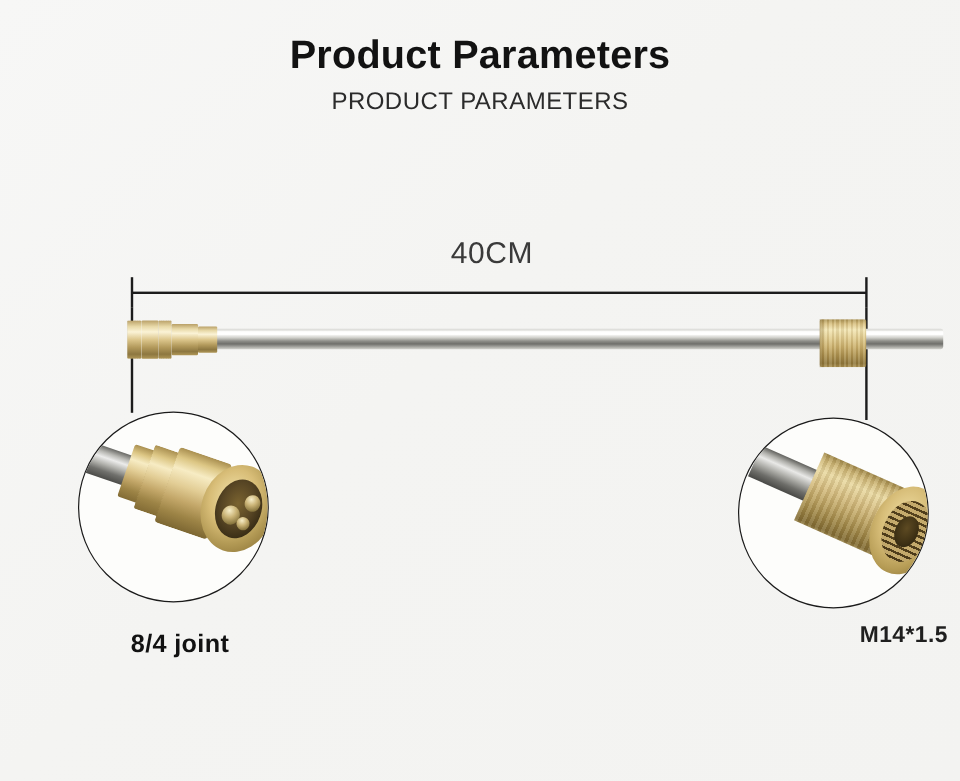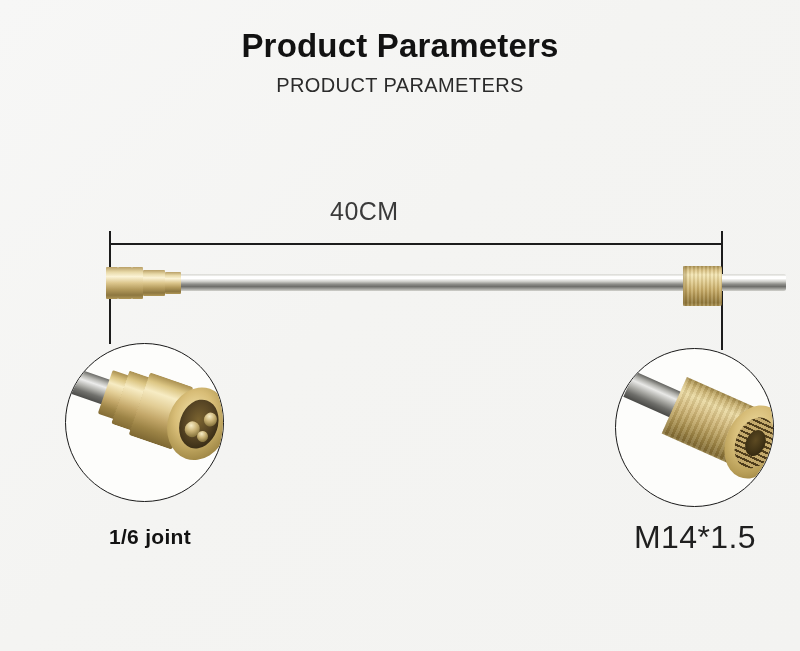--- a/index.html
+++ b/index.html
@@ -45,21 +45,21 @@
     color: #2b2b2b;
     letter-spacing: 0.4px;
   }
 
   
   .dim-label {
     position: absolute;
     top: 197px;
     left: 330px;
     width: 160px;
-    text-align: left;
+    text-align: center;
     font-size: 25px;
     color: #3a3a3a;
     letter-spacing: 0.5px;
   }
   .dim-line {
     position: absolute;
     left: 110px;
     top: 243px;
     width: 612px;
     height: 2px;
@@ -360,23 +360,23 @@
     width: 210px;
     text-align: center;
     font-size: 21px;
     font-weight: bold;
     letter-spacing: 0.3px;
   }
   .caption-right {
     top: 519px;
     left: 600px;
     width: 190px;
-    text-align: center;
-    font-size: 32px;
-    font-weight: normal;
+    text-align: right;
+    font-size: 19px;
+    font-weight: bold;
     color: #1f1f1f;
     letter-spacing: 0.4px;
   }
   .weight {
     position: absolute;
     top: 592px;
     left: 520px;
     width: 260px;
     text-align: right;
     font-size: 21px;
@@ -437,16 +437,16 @@
       <div class="hx-wrap">
         <div class="hx-stem"></div>
         <div class="hx-body"></div>
         <div class="hx-face"></div>
         <div class="hx-thread"></div>
         <div class="hx-threadhole"></div>
       </div>
     </div>
   </div>
 
-  <div class="caption caption-left">1/6 joint</div>
+  <div class="caption caption-left">8/4 joint</div>
   <div class="caption caption-right">M14*1.5</div>
 
 </div>
 
 </body></html>

